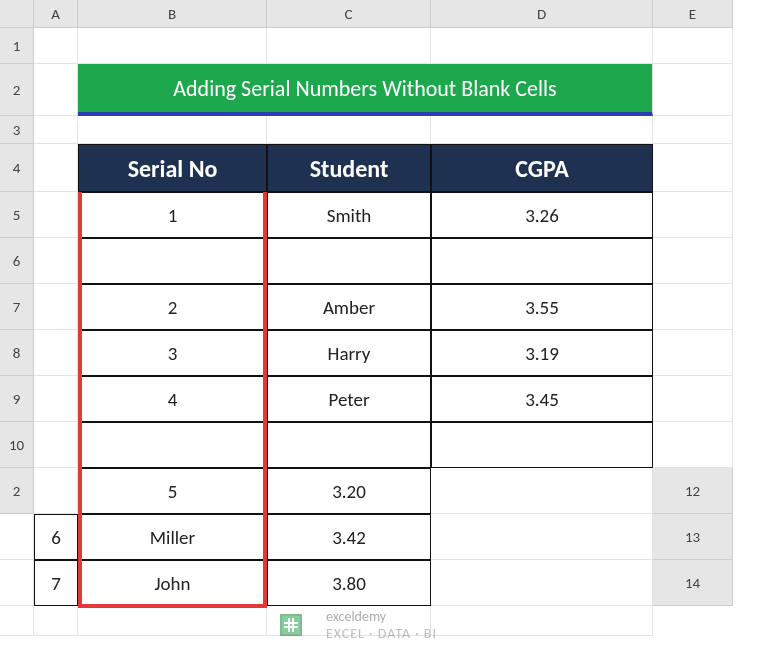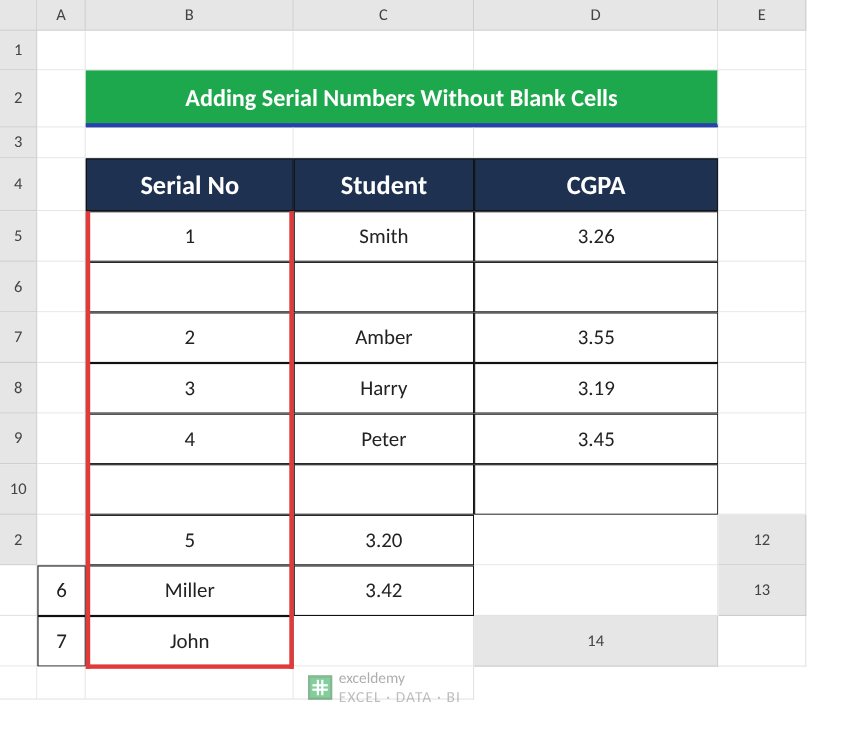--- a/index.html
+++ b/index.html
@@ -34,21 +34,21 @@
     justify-content: center;
     font-size: 18px;
     color: #222;
     background: #fff;
     position: relative;
   }
   .title-cell {
     grid-column: 3 / span 3;
     background: #1ea84d;
     color: #fff;
-    font-weight: bold;
+    font-weight: normal;
     font-size: 22px;
     border-bottom: 4px solid #2c3fb1;
     display: flex;
     align-items: center;
     justify-content: center;
   }
   .thdr {
     background: #1f3150;
     color: #fff;
     font-weight: bold;
@@ -66,21 +66,21 @@
     border-top: none;
     pointer-events: none;
     z-index: 5;
   }
   .watermark {
     position: absolute;
     left: 280px;
     top: 608px;
     display: flex;
     align-items: center;
-    gap: 6px;
+    gap: 24px;
     opacity: 0.55;
     z-index: 3;
   }
   .wm-icon {
     width: 22px; height: 22px;
     background: #1ea84d;
     border: 2px solid #2c7a3a;
     position: relative;
   }
   .wm-icon::before {
@@ -186,20 +186,21 @@
   <div class="cell"></div>
   <div class="cell tcell">6</div>
   <div class="cell tcell">Miller</div>
   <div class="cell tcell">3.42</div>
   <div class="cell"></div>
 
   <div class="rowhdr">13</div>
   <div class="cell"></div>
   <div class="cell tcell">7</div>
   <div class="cell tcell">John</div>
+  <div class="cell tcell">3.80</div>
   <div class="cell"></div>
 
   <div class="rowhdr">14</div>
   <div class="cell"></div>
   <div class="cell"></div>
   <div class="cell"></div>
   <div class="cell"></div>
   <div class="cell"></div>
 
 </div>

